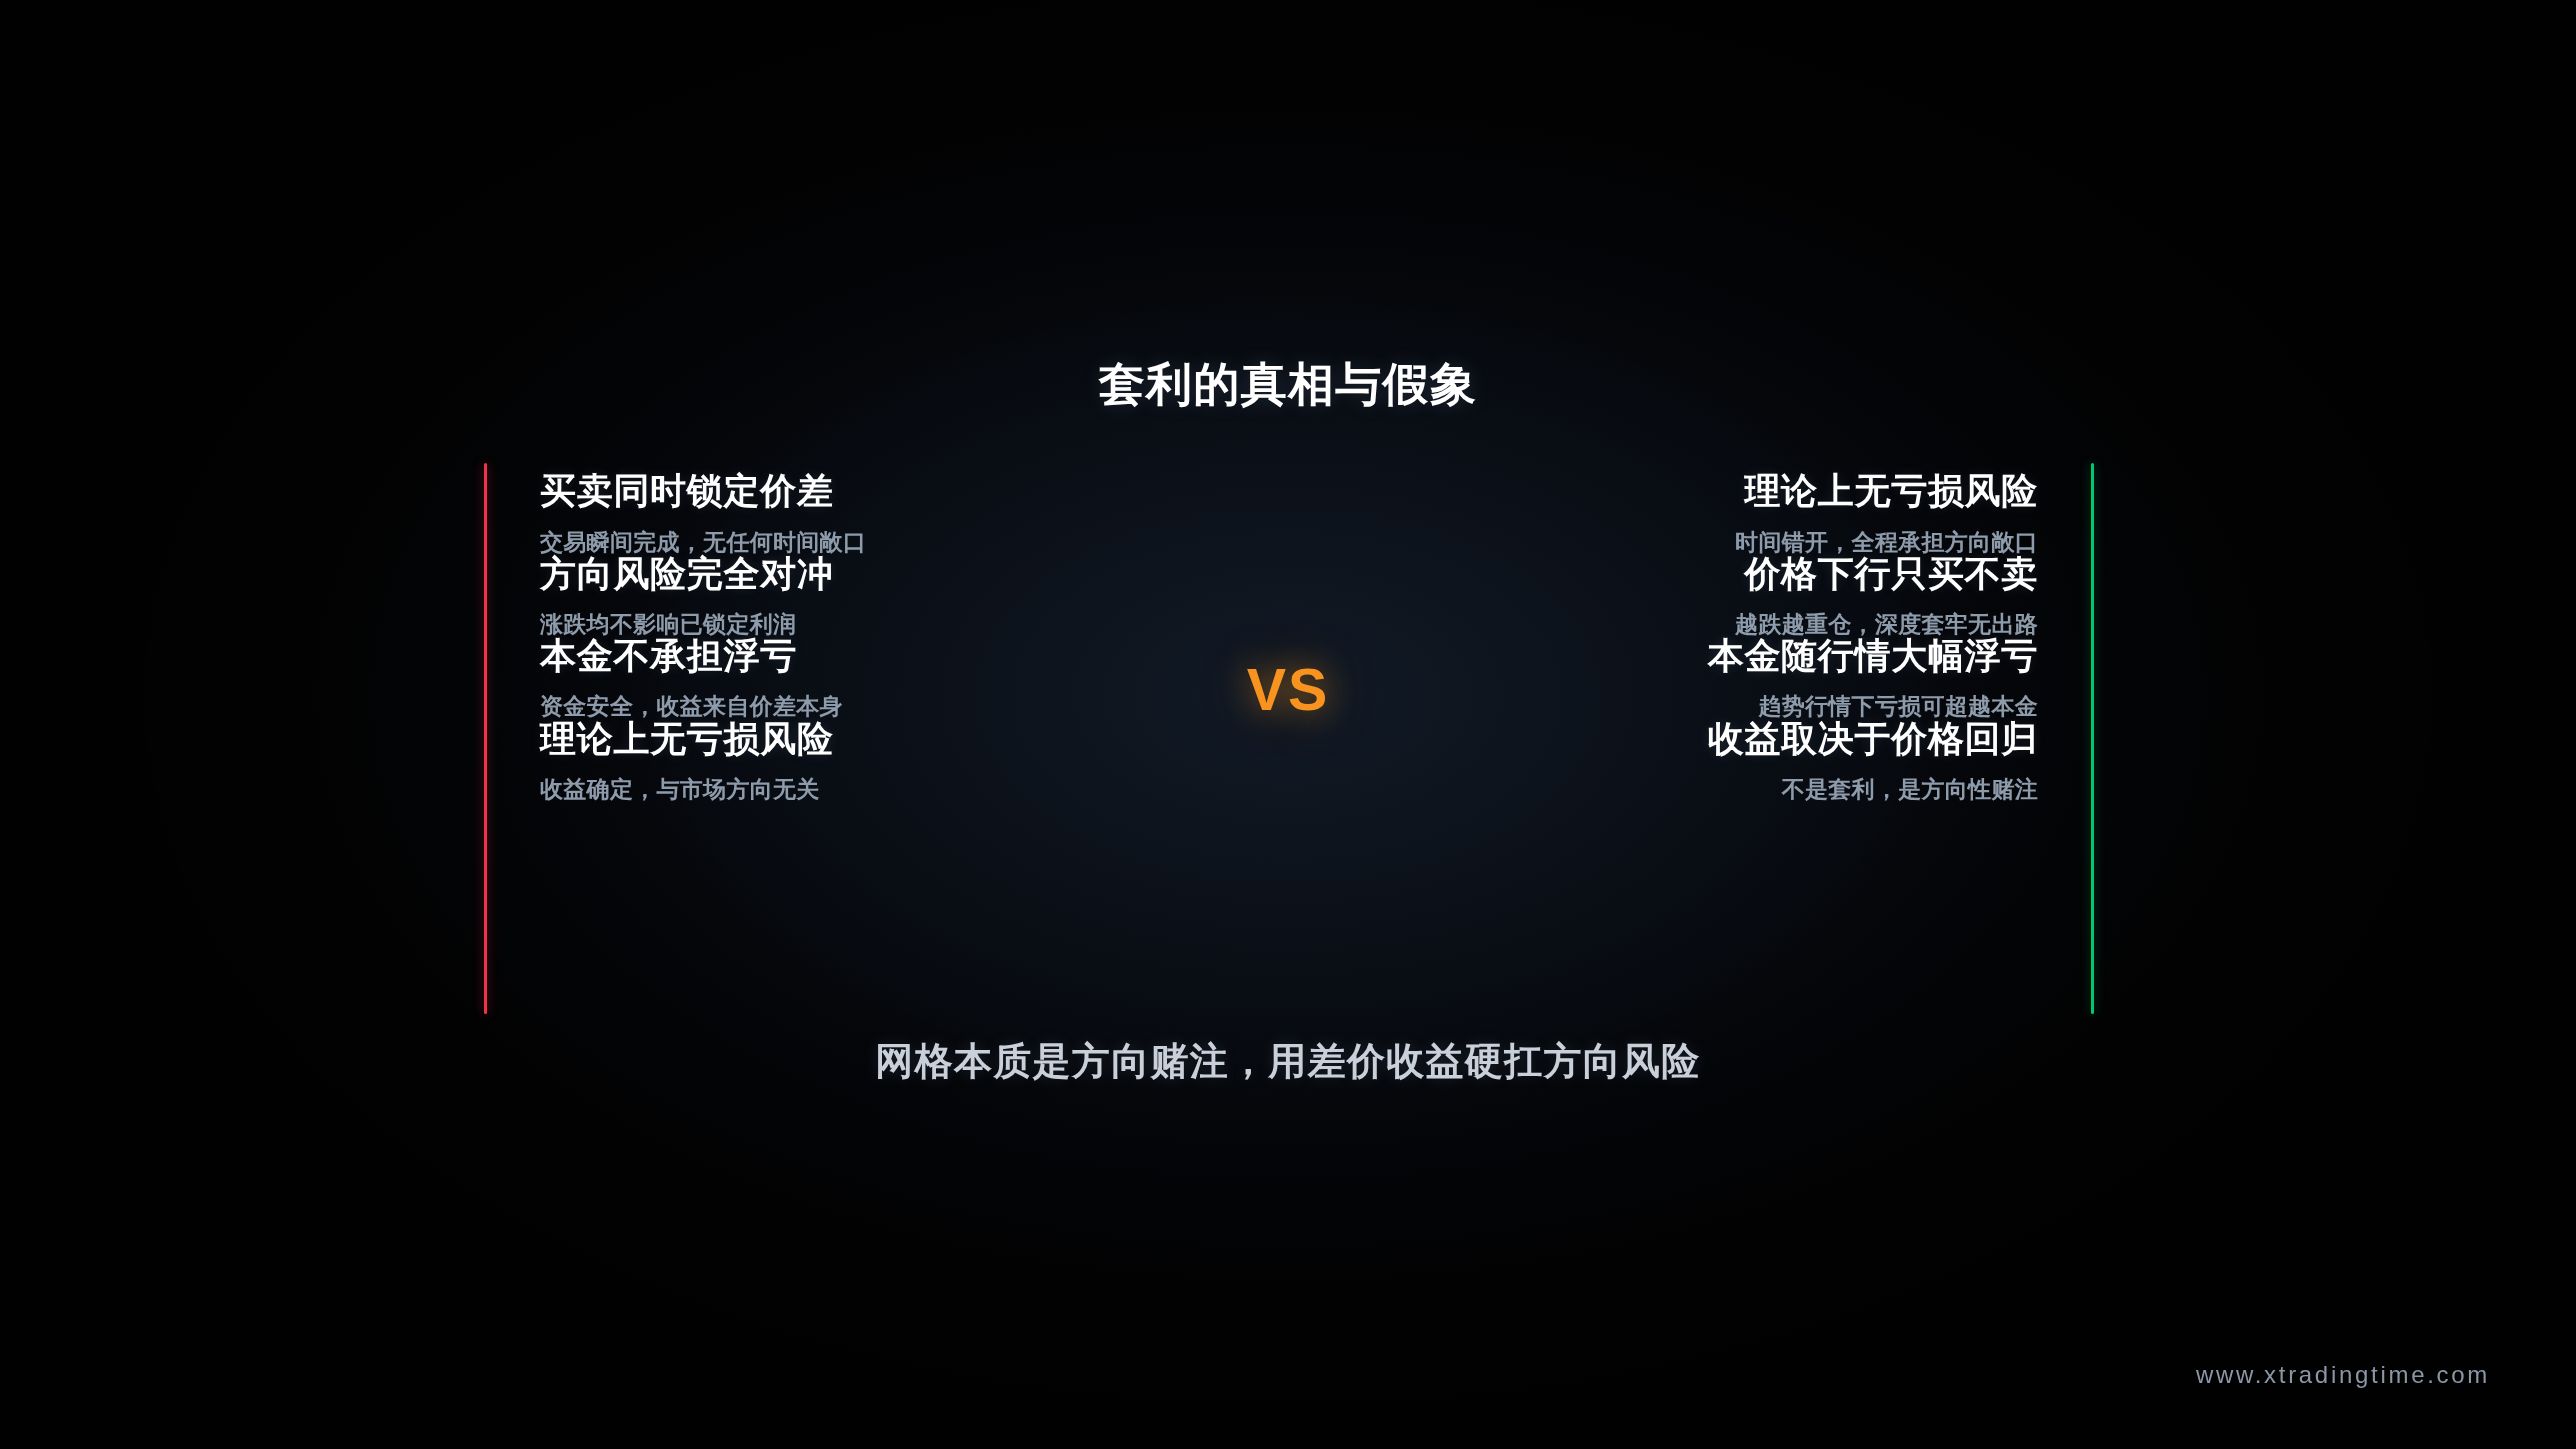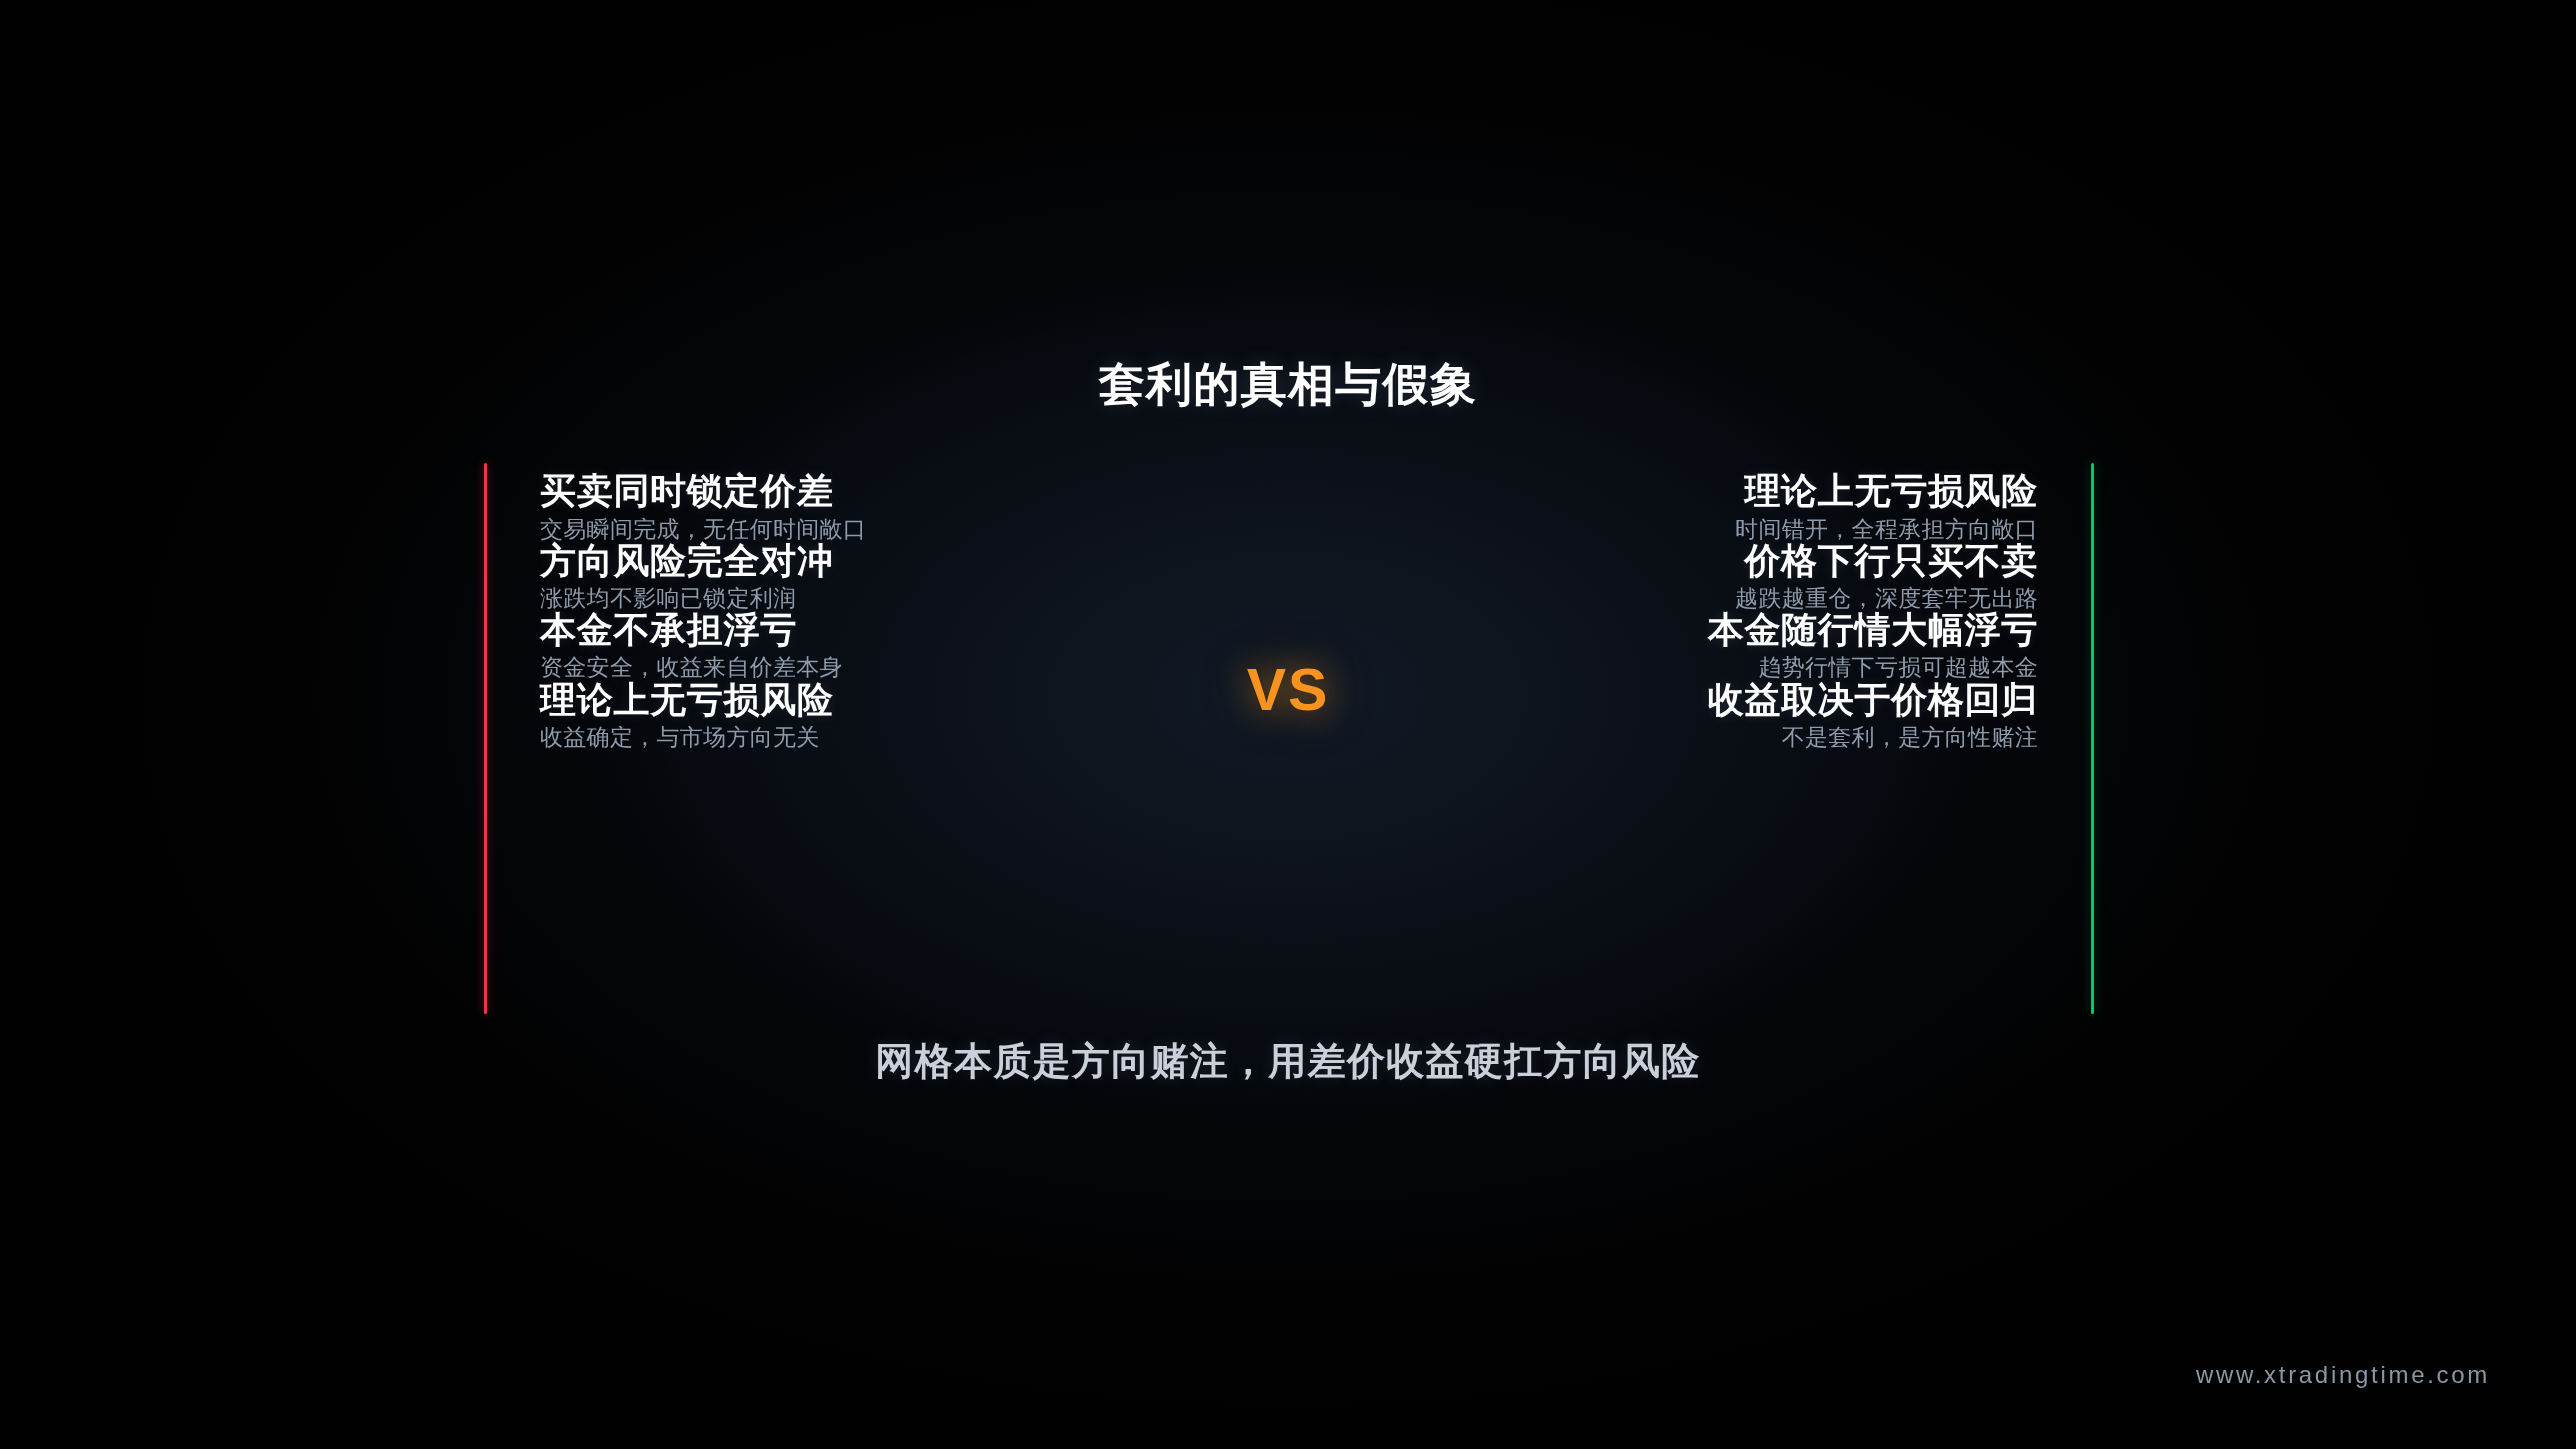--- a/index.html
+++ b/index.html
@@ -96,23 +96,23 @@
   .item        { display:block; }
   .item-title  {
     font-size:36px;
     font-weight:bold;
     color:#ffffff;
     line-height:1.06;
     letter-spacing:0.7px;
     text-shadow:0 0 12px rgba(160,190,230,0.14);
   }
   .item-sub {
-    margin-top:6px;
+    margin-top:19px;
     font-size:23px;
-    font-weight:normal;
+    font-weight:bold;
     color:#8e9bab;
     line-height:1.1;
     letter-spacing:0.3px;
   }
 
   
   #vs-badge {
     position:absolute;
     top:656px;
     left:0;

